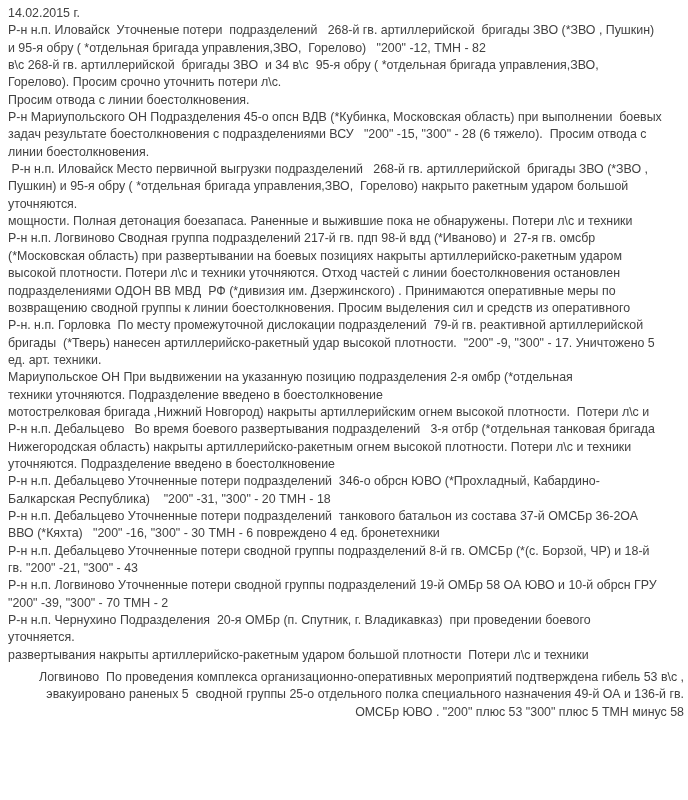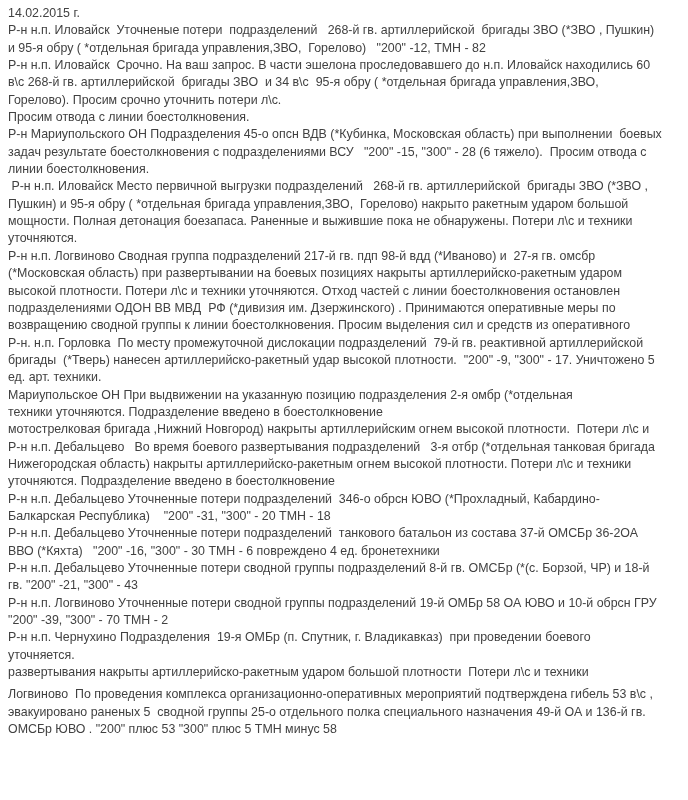--- a/index.html
+++ b/index.html
@@ -20,56 +20,56 @@
     line-height: 17.35px;
     color: #414141;
     overflow: hidden;
   }
   .paragraph {
     margin: 0;
     padding: 0;
   }
   .paragraph.gap-before {
     margin-top: 5px;
+    text-align: right;
   }
   .line {
     white-space: pre;
     height: 17.35px;
     overflow: hidden;
   }
 </style>
 </head>
 <body style="background: rgb(255, 255, 255);">
 
 <div class="doc" style="color: rgb(65, 65, 65);">
     <div class="paragraph">
       <div class="line">14.02.2015 г.</div>
     </div>
     <div class="paragraph">
       <div class="line">Р-н н.п. Иловайск  Уточненые потери  подразделений   268-й гв. артиллерийской  бригады ЗВО (*ЗВО , Пушкин)</div>
       <div class="line">и 95-я обру ( *отдельная бригада управления,ЗВО,  Горелово)   "200" -12, ТМН - 82</div>
     </div>
     <div class="paragraph">
-      <div class="line">Р-н н.п. Иловайск  Срочно. На ваш запрос. В части эшелона проследовавшего до н.п. Иловайск находились 60</div>
       <div class="line">в\с 268-й гв. артиллерийской  бригады ЗВО  и 34 в\с  95-я обру ( *отдельная бригада управления,ЗВО,</div>
       <div class="line">Горелово). Просим срочно уточнить потери л\с.</div>
     </div>
     <div class="paragraph">
       <div class="line">Просим отвода с линии боестолкновения.</div>
     </div>
     <div class="paragraph">
       <div class="line">Р-н Мариупольского ОН Подразделения 45-о опсн ВДВ (*Кубинка, Московская область) при выполнении  боевых</div>
       <div class="line">задач результате боестолкновения с подразделениями ВСУ   "200" -15, "300" - 28 (6 тяжело).  Просим отвода с</div>
       <div class="line">линии боестолкновения.</div>
     </div>
     <div class="paragraph">
       <div class="line"> Р-н н.п. Иловайск Место первичной выгрузки подразделений   268-й гв. артиллерийской  бригады ЗВО (*ЗВО ,</div>
       <div class="line">Пушкин) и 95-я обру ( *отдельная бригада управления,ЗВО,  Горелово) накрыто ракетным ударом большой</div>
+      <div class="line">уточняются.</div>
       <div class="line">мощности. Полная детонация боезапаса. Раненные и выжившие пока не обнаружены. Потери л\с и техники</div>
-      <div class="line">уточняются.</div>
     </div>
     <div class="paragraph">
       <div class="line">Р-н н.п. Логвиново Сводная группа подразделений 217-й гв. пдп 98-й вдд (*Иваново) и  27-я гв. омсбр</div>
       <div class="line">(*Московская область) при развертывании на боевых позициях накрыты артиллерийско-ракетным ударом</div>
       <div class="line">высокой плотности. Потери л\с и техники уточняются. Отход частей с линии боестолкновения остановлен</div>
       <div class="line">подразделениями ОДОН ВВ МВД  РФ (*дивизия им. Дзержинского) . Принимаются оперативные меры по</div>
       <div class="line">возвращению сводной группы к линии боестолкновения. Просим выделения сил и средств из оперативного</div>
     </div>
     <div class="paragraph">
       <div class="line">Р-н. н.п. Горловка  По месту промежуточной дислокации подразделений  79-й гв. реактивной артиллерийской</div>
@@ -96,21 +96,21 @@
     </div>
     <div class="paragraph">
       <div class="line">Р-н н.п. Дебальцево Уточненные потери сводной группы подразделений 8-й гв. ОМСБр (*(с. Борзой, ЧР) и 18-й</div>
       <div class="line">гв. "200" -21, "300" - 43</div>
     </div>
     <div class="paragraph">
       <div class="line">Р-н н.п. Логвиново Уточненные потери сводной группы подразделений 19-й ОМБр 58 ОА ЮВО и 10-й обрсн ГРУ</div>
       <div class="line">"200" -39, "300" - 70 ТМН - 2</div>
     </div>
     <div class="paragraph">
-      <div class="line">Р-н н.п. Чернухино Подразделения  19-я ОМБр (п. Спутник, г. Владикавказ)  при проведении боевого</div>
+      <div class="line">Р-н н.п. Чернухино Подразделения  20-я ОМБр (п. Спутник, г. Владикавказ)  при проведении боевого</div>
       <div class="line">уточняется.</div>
       <div class="line">развертывания накрыты артиллерийско-ракетным ударом большой плотности  Потери л\с и техники</div>
     </div>
     <div class="paragraph gap-before">
       <div class="line">Логвиново  По проведения комплекса организационно-оперативных мероприятий подтверждена гибель 53 в\с ,</div>
       <div class="line">эвакуировано раненых 5  сводной группы 25-о отдельного полка специального назначения 49-й ОА и 136-й гв.</div>
       <div class="line">ОМСБр ЮВО . "200" плюс 53 "300" плюс 5 ТМН минус 58</div>
     </div>
   </div>
 

